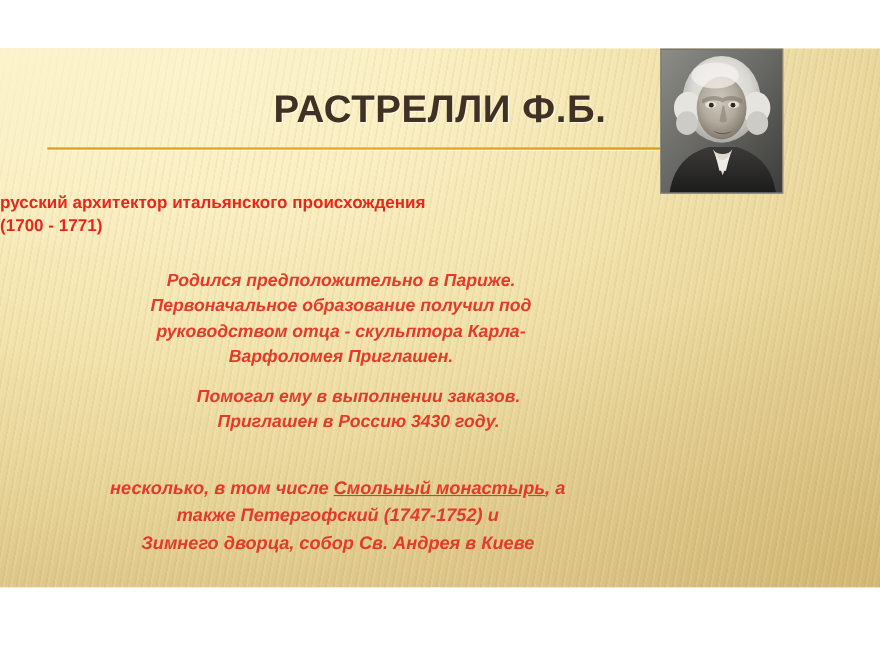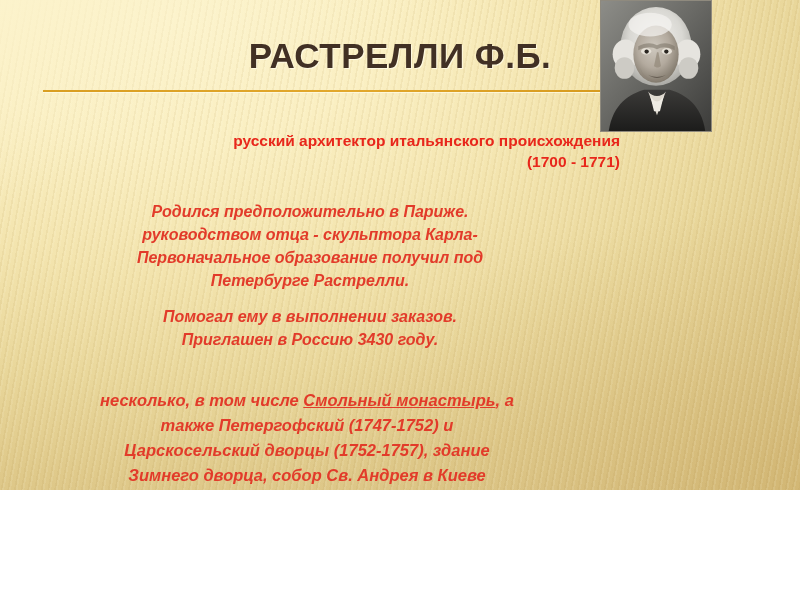--- a/index.html
+++ b/index.html
@@ -13,20 +13,21 @@
     font-family: "Liberation Sans", sans-serif;
   }
 
   
   .slide {
     position: relative;
     width: 800px;
     height: 490px;
     overflow: hidden;
     background: #F7EBC0;
+    margin-top: 44px;
   }
 
   
   .bg-wash {
     position: absolute;
     inset: 0;
     background:
       radial-gradient(120% 115% at 22% 4%,
         #FCF3CC 0%,
         #FAEFC2 22%,
@@ -107,39 +108,39 @@
     background: #5a5a58;
   }
   .portrait svg { display: block; width: 100%; height: 100%; }
 
   
   .subtitle {
     position: absolute;
     left: 0;
     width: 620px;
     top: 130px;
-    text-align: right;
+    text-align: left;
     color: #E8271B;
     font-size: 15.5px;
     font-weight: bold;
     line-height: 21px;
   }
   .subtitle div { white-space: nowrap; }
 
   
   .body-block {
     position: absolute;
     color: #E23B2A;
     font-style: italic;
     text-align: center;
     line-height: 23px;
     font-size: 16px;
   }
   .block-a { left: 60px; width: 500px; top: 200px; }
-  .block-b { left: 60px; width: 500px; top: 305px; }
+  .block-b { left: 76px; width: 500px; top: 305px; }
   .block-c {
     left: 34px;
     width: 546px;
     top: 388px;
     font-size: 16.5px;
     line-height: 25px;
   }
   .body-block .ln { white-space: nowrap; font-weight: bold; }
   .u { text-decoration: underline; text-align: center; }
 </style>
@@ -214,30 +215,29 @@
     </svg>
   </div>
 
   <div class="subtitle">
     <div>русский архитектор итальянского происхождения</div>
     <div>(1700 - 1771)</div>
   </div>
 
   <div class="body-block block-a">
     <div class="ln">Родился предположительно в Париже.</div>
+    <div class="ln">Первоначальное образование получил под</div>
     <div class="ln">руководством отца - скульптора Карла-</div>
-    <div class="ln">Первоначальное образование получил под</div>
-    <div class="ln">Петербурге Растрелли.</div>
+    <div class="ln">Варфоломея Приглашен.</div>
   </div>
 
   <div class="body-block block-b">
     <div class="ln">Помогал ему в выполнении заказов.</div>
     <div class="ln">Приглашен в Россию 3430 году.</div>
   </div>
 
   <div class="body-block block-c">
     <div class="ln"><span>несколько, в том числе </span><span class="u">Смольный монастырь</span><span>, а</span></div>
     <div class="ln">также Петергофский (1747-1752) и</div>
-    <div class="ln">Царскосельский дворцы (1752-1757), здание</div>
     <div class="ln">Зимнего дворца, собор Св. Андрея в Киеве</div>
   </div>
 
 </div>
 
 </body></html>

